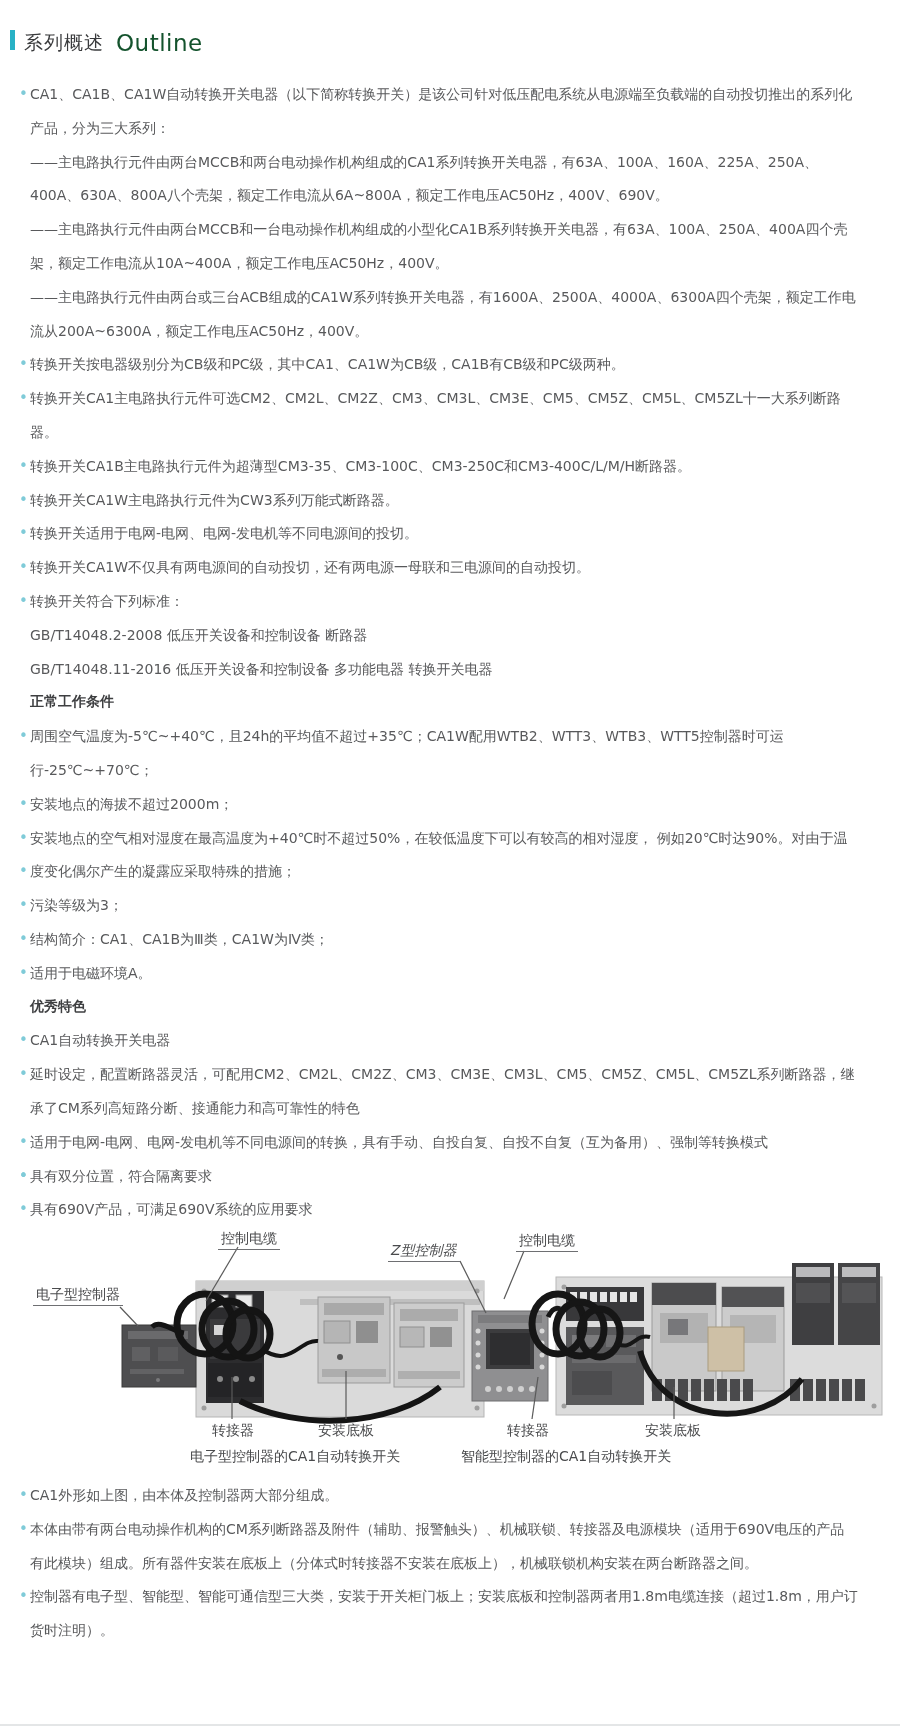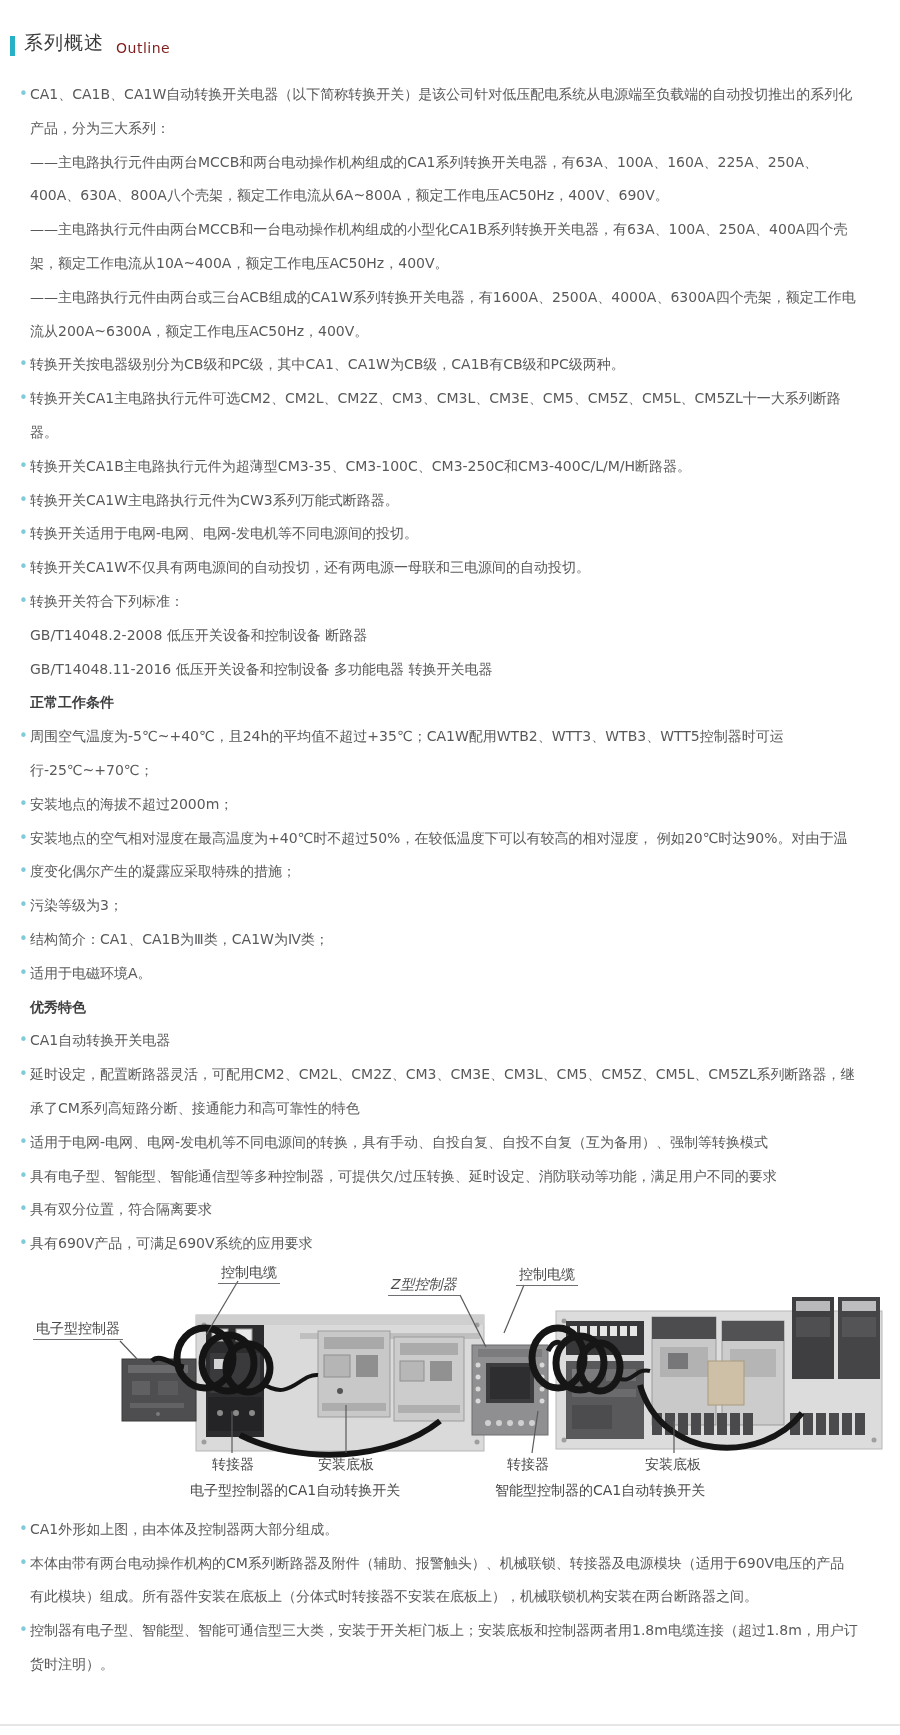--- a/index.html
+++ b/index.html
@@ -1,27 +1,27 @@
 <!DOCTYPE html>
 <html><head>
 <meta charset="utf-8">
 <style>
   html,body{margin:0;padding:0;background:#ffffff;}
   .page{position:relative;width:900px;height:1735px;background:#ffffff;overflow:hidden;
         font-family:"DejaVu Sans","Liberation Sans",sans-serif;}
   
-  .title-row{display:flex;align-items:flex-end;padding:30px 0 0 10px;}
+  .title-row{display:flex;align-items:flex-start;padding:30px 0 0 10px;}
   .title-bar{width:5px;height:20px;background:#28b1c5;margin-right:9px;}
   .title-zh{font-size:19px;color:#3a3b3d;letter-spacing:1px;}
-  .title-en{font-size:14px;color:#7f1d1d;margin-left:12px;letter-spacing:0.5px;}
+  .title-en{font-size:23px;color:#14532d;margin-left:12px;letter-spacing:0.5px;}
   
   .content{margin-top:22px;}
   .para{position:relative;margin:0 42px 0 30px;font-size:14px;line-height:33.8px;color:#58595b;}
   .para .dot{position:absolute;left:-11px;top:0;color:#7fcbd8;font-size:15px;line-height:33.8px;}
-  .para.heading{font-weight:bold;color:#3e3f41;}
+  .para.heading{font-weight:bold;color:#3e3f41;font-family:Liberation Mono, monospace;}
   .para.oneline{white-space:nowrap;}
   
   .figure-area{position:relative;height:250px;margin-top:2px;text-align:right;}
   .figure-area svg{position:absolute;left:0;top:0;}
   .fig-label{position:absolute;font-size:14px;color:#4a4b4d;line-height:18px;}
   .fig-label.u{border-bottom:1px solid #6e6f72;padding:0 3px 2px 3px;}
   .fig-caption{position:absolute;font-size:14px;color:#4a4b4d;line-height:18px;}
   .bottom-rule{position:absolute;left:0;top:1724px;width:900px;height:2px;background:#e4e6e7;}
 </style>
 </head>
@@ -54,21 +54,21 @@
     <div class="para"><span class="dot">•</span><span>安装地点的海拔不超过2000m；</span></div>
     <div class="para oneline"><span class="dot">•</span><span>安装地点的空气相对湿度在最高温度为+40℃时不超过50%，在较低温度下可以有较高的相对湿度， 例如20℃时达90%。对由于温</span></div>
     <div class="para"><span class="dot">•</span><span>度变化偶尔产生的凝露应采取特殊的措施；</span></div>
     <div class="para"><span class="dot">•</span><span>污染等级为3；</span></div>
     <div class="para"><span class="dot">•</span><span>结构简介：CA1、CA1B为Ⅲ类，CA1W为Ⅳ类；</span></div>
     <div class="para"><span class="dot">•</span><span>适用于电磁环境A。</span></div>
     <div class="para heading"><span>优秀特色</span></div>
     <div class="para"><span class="dot">•</span><span>CA1自动转换开关电器</span></div>
     <div class="para"><span class="dot">•</span><span>延时设定，配置断路器灵活，可配用CM2、CM2L、CM2Z、CM3、CM3E、CM3L、CM5、CM5Z、CM5L、CM5ZL系列断路器，继承了CM系列高短路分断、接通能力和高可靠性的特色</span></div>
     <div class="para"><span class="dot">•</span><span>适用于电网-电网、电网-发电机等不同电源间的转换，具有手动、自投自复、自投不自复（互为备用）、强制等转换模式</span></div>
-    <div class="para"><span class="dot">•</span><span>具有电子型、智能型、智能通信型等多种控制器，可提供欠/过压转换、延时设定、消防联动等功能，满足用户不同的要求</span></div>
+    <div class="para"><span class="dot">•</span></div>
     <div class="para"><span class="dot">•</span><span>具有双分位置，符合隔离要求</span></div>
     <div class="para"><span class="dot">•</span><span>具有690V产品，可满足690V系统的应用要求</span></div>
   </div>
 
   <div class="figure-area">
     <svg width="900" height="250" viewBox="0 0 900 250">
 
       <g>
         <rect x="196" y="52" width="288" height="136" fill="#dadada" stroke="#b5b5b5"></rect>
         <rect x="196" y="52" width="288" height="10" fill="#cfcfcf"></rect>
@@ -221,21 +221,21 @@
     <div class="fig-label u" style="left:218px;top:0;">控制电缆</div>
     <div class="fig-label u" style="left:33px;top:56px;">电子型控制器</div>
     <div class="fig-label" style="left:212px;top:192px;">转接器</div>
     <div class="fig-label" style="left:318px;top:192px;">安装底板</div>
     <div class="fig-caption" style="left:190px;top:218px;">电子型控制器的CA1自动转换开关</div>
 
     <div class="fig-label u" style="left:388px;top:12px;font-style:italic;">Z型控制器</div>
     <div class="fig-label u" style="left:516px;top:2px;">控制电缆</div>
     <div class="fig-label" style="left:507px;top:192px;">转接器</div>
     <div class="fig-label" style="left:645px;top:192px;">安装底板</div>
-    <div class="fig-caption" style="left:495px;top:218px;">智能型控制器的CA1自动转换开关</div>
+    <div class="fig-caption" style="left:461px;top:218px;">智能型控制器的CA1自动转换开关</div>
   </div>
 
   <div class="content" style="margin-top:0;">
     <div class="para"><span class="dot">•</span><span>CA1外形如上图，由本体及控制器两大部分组成。</span></div>
     <div class="para"><span class="dot">•</span><span>本体由带有两台电动操作机构的CM系列断路器及附件（辅助、报警触头）、机械联锁、转接器及电源模块（适用于690V电压的产品有此模块）组成。所有器件安装在底板上（分体式时转接器不安装在底板上），机械联锁机构安装在两台断路器之间。</span></div>
     <div class="para"><span class="dot">•</span><span>控制器有电子型、智能型、智能可通信型三大类，安装于开关柜门板上；安装底板和控制器两者用1.8m电缆连接（超过1.8m，用户订货时注明）。</span></div>
   </div>
 
   <div class="bottom-rule"></div>
 </div>

